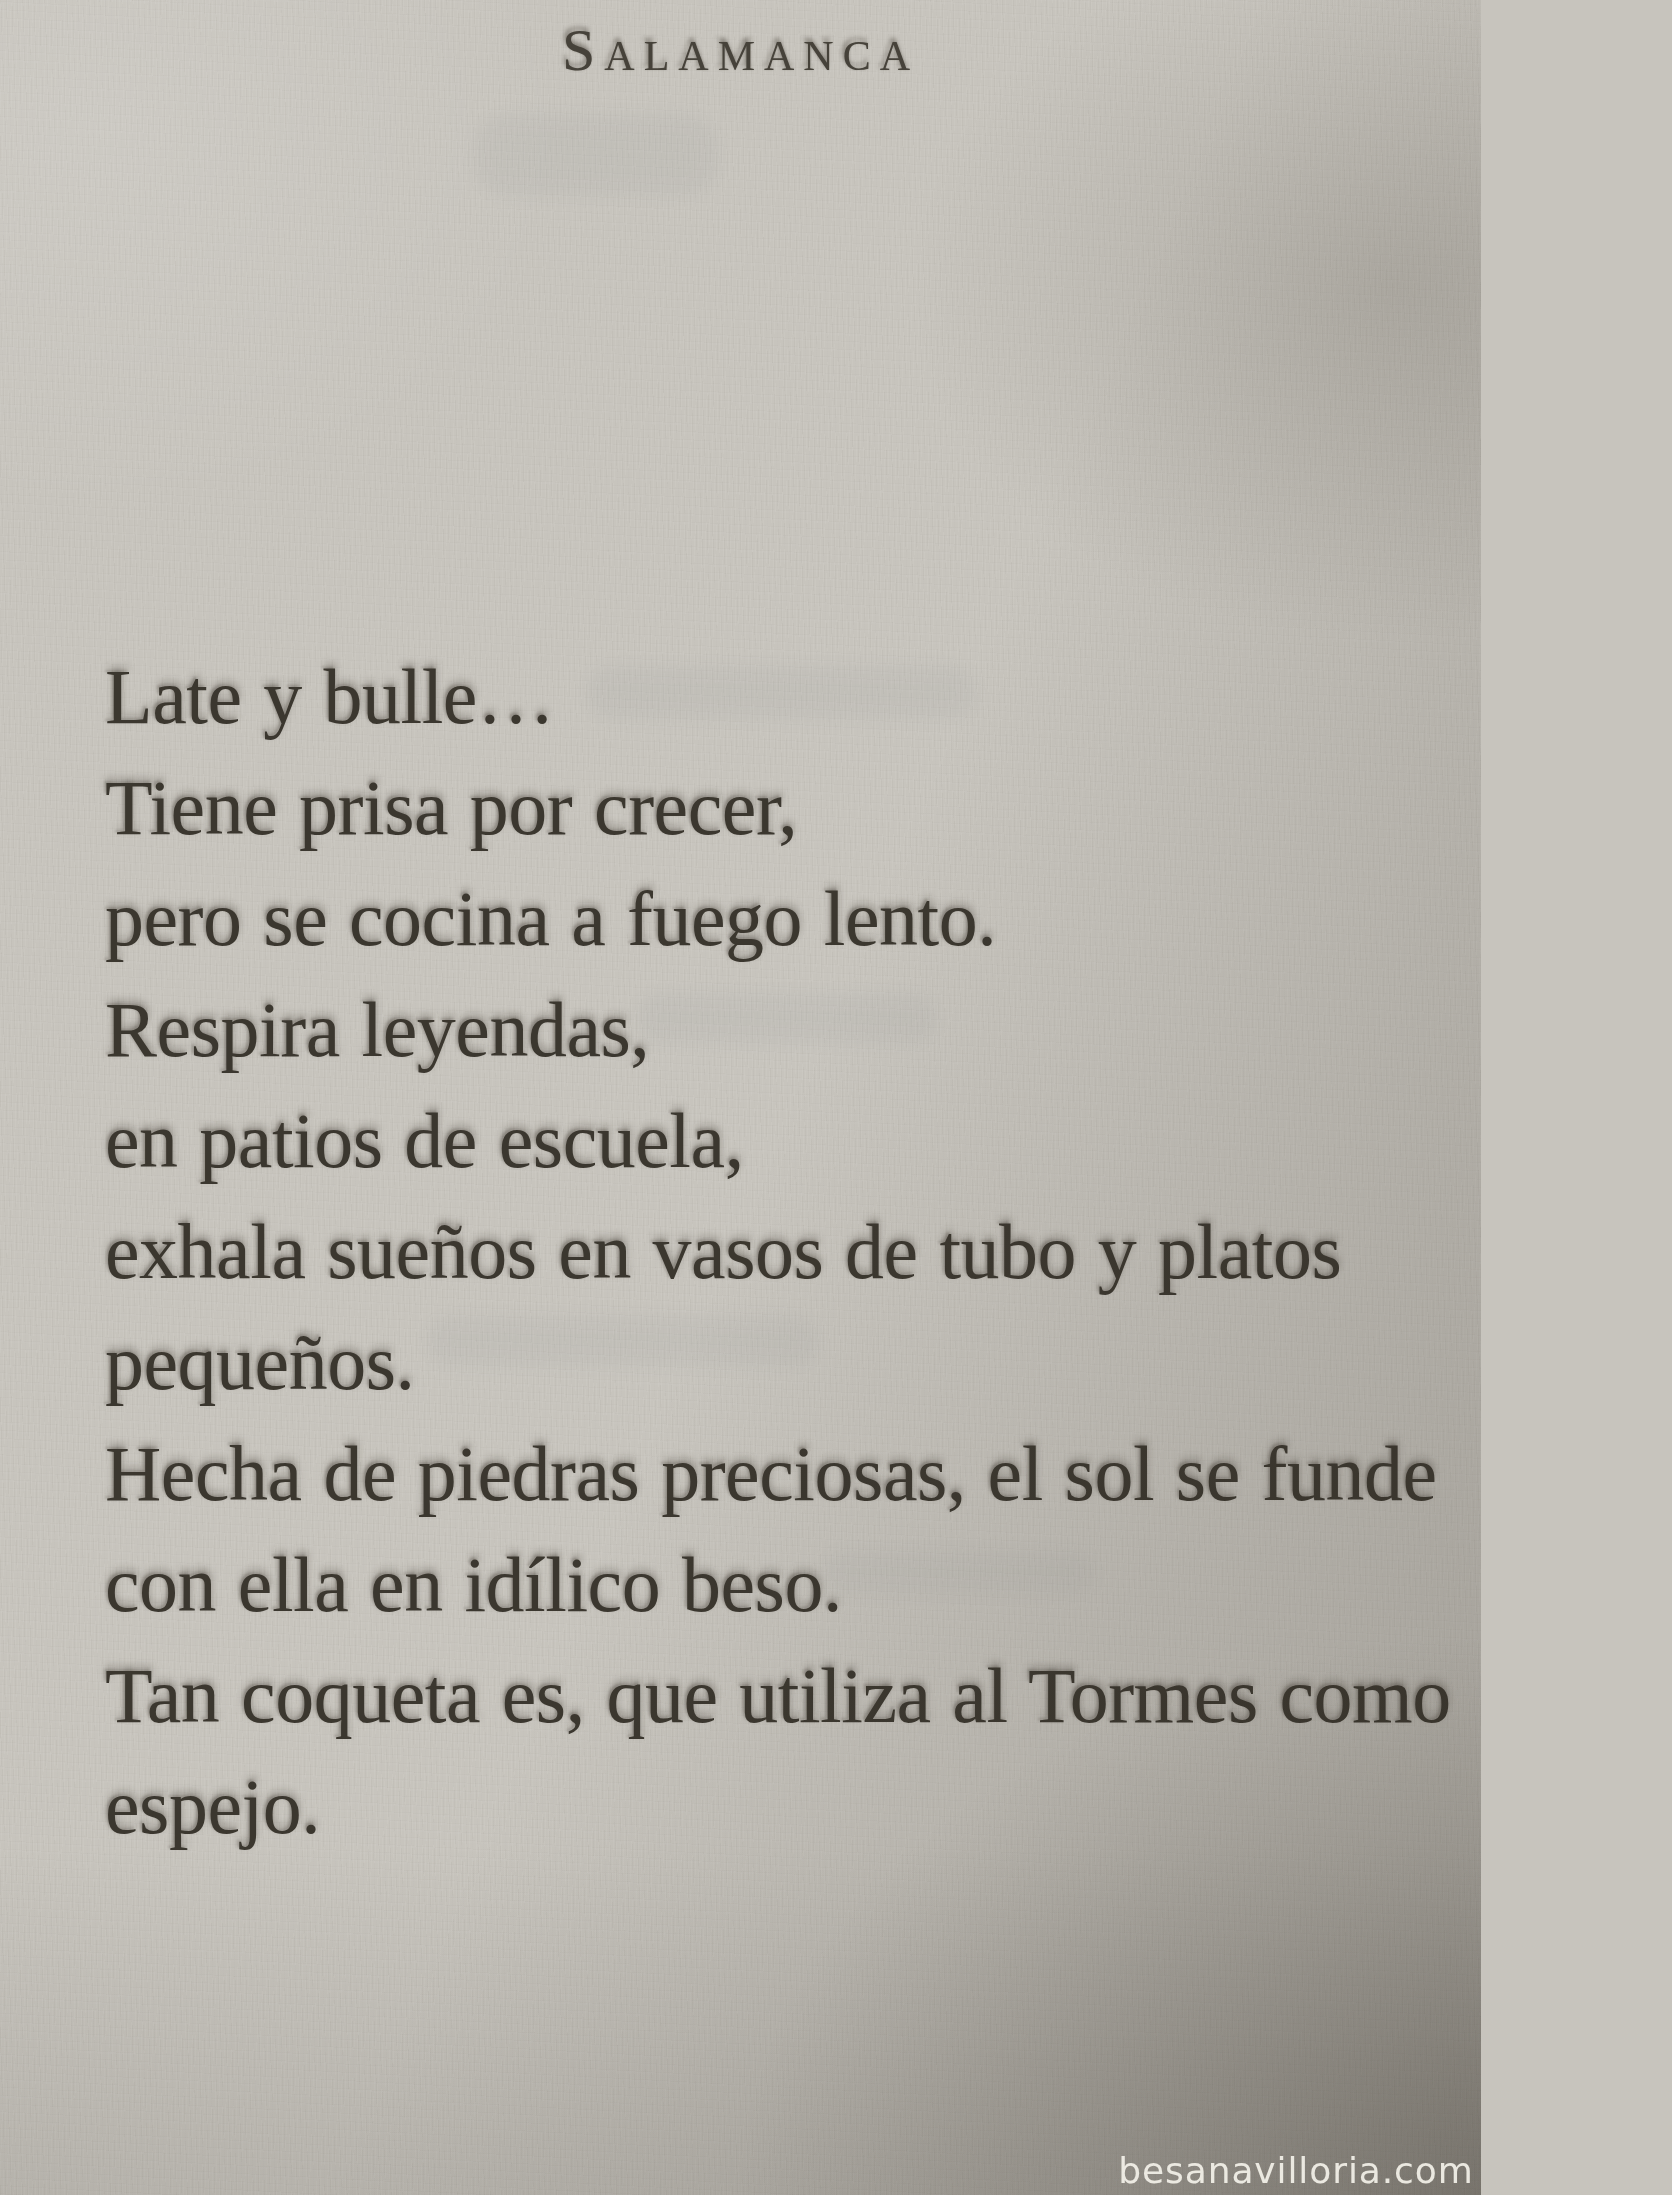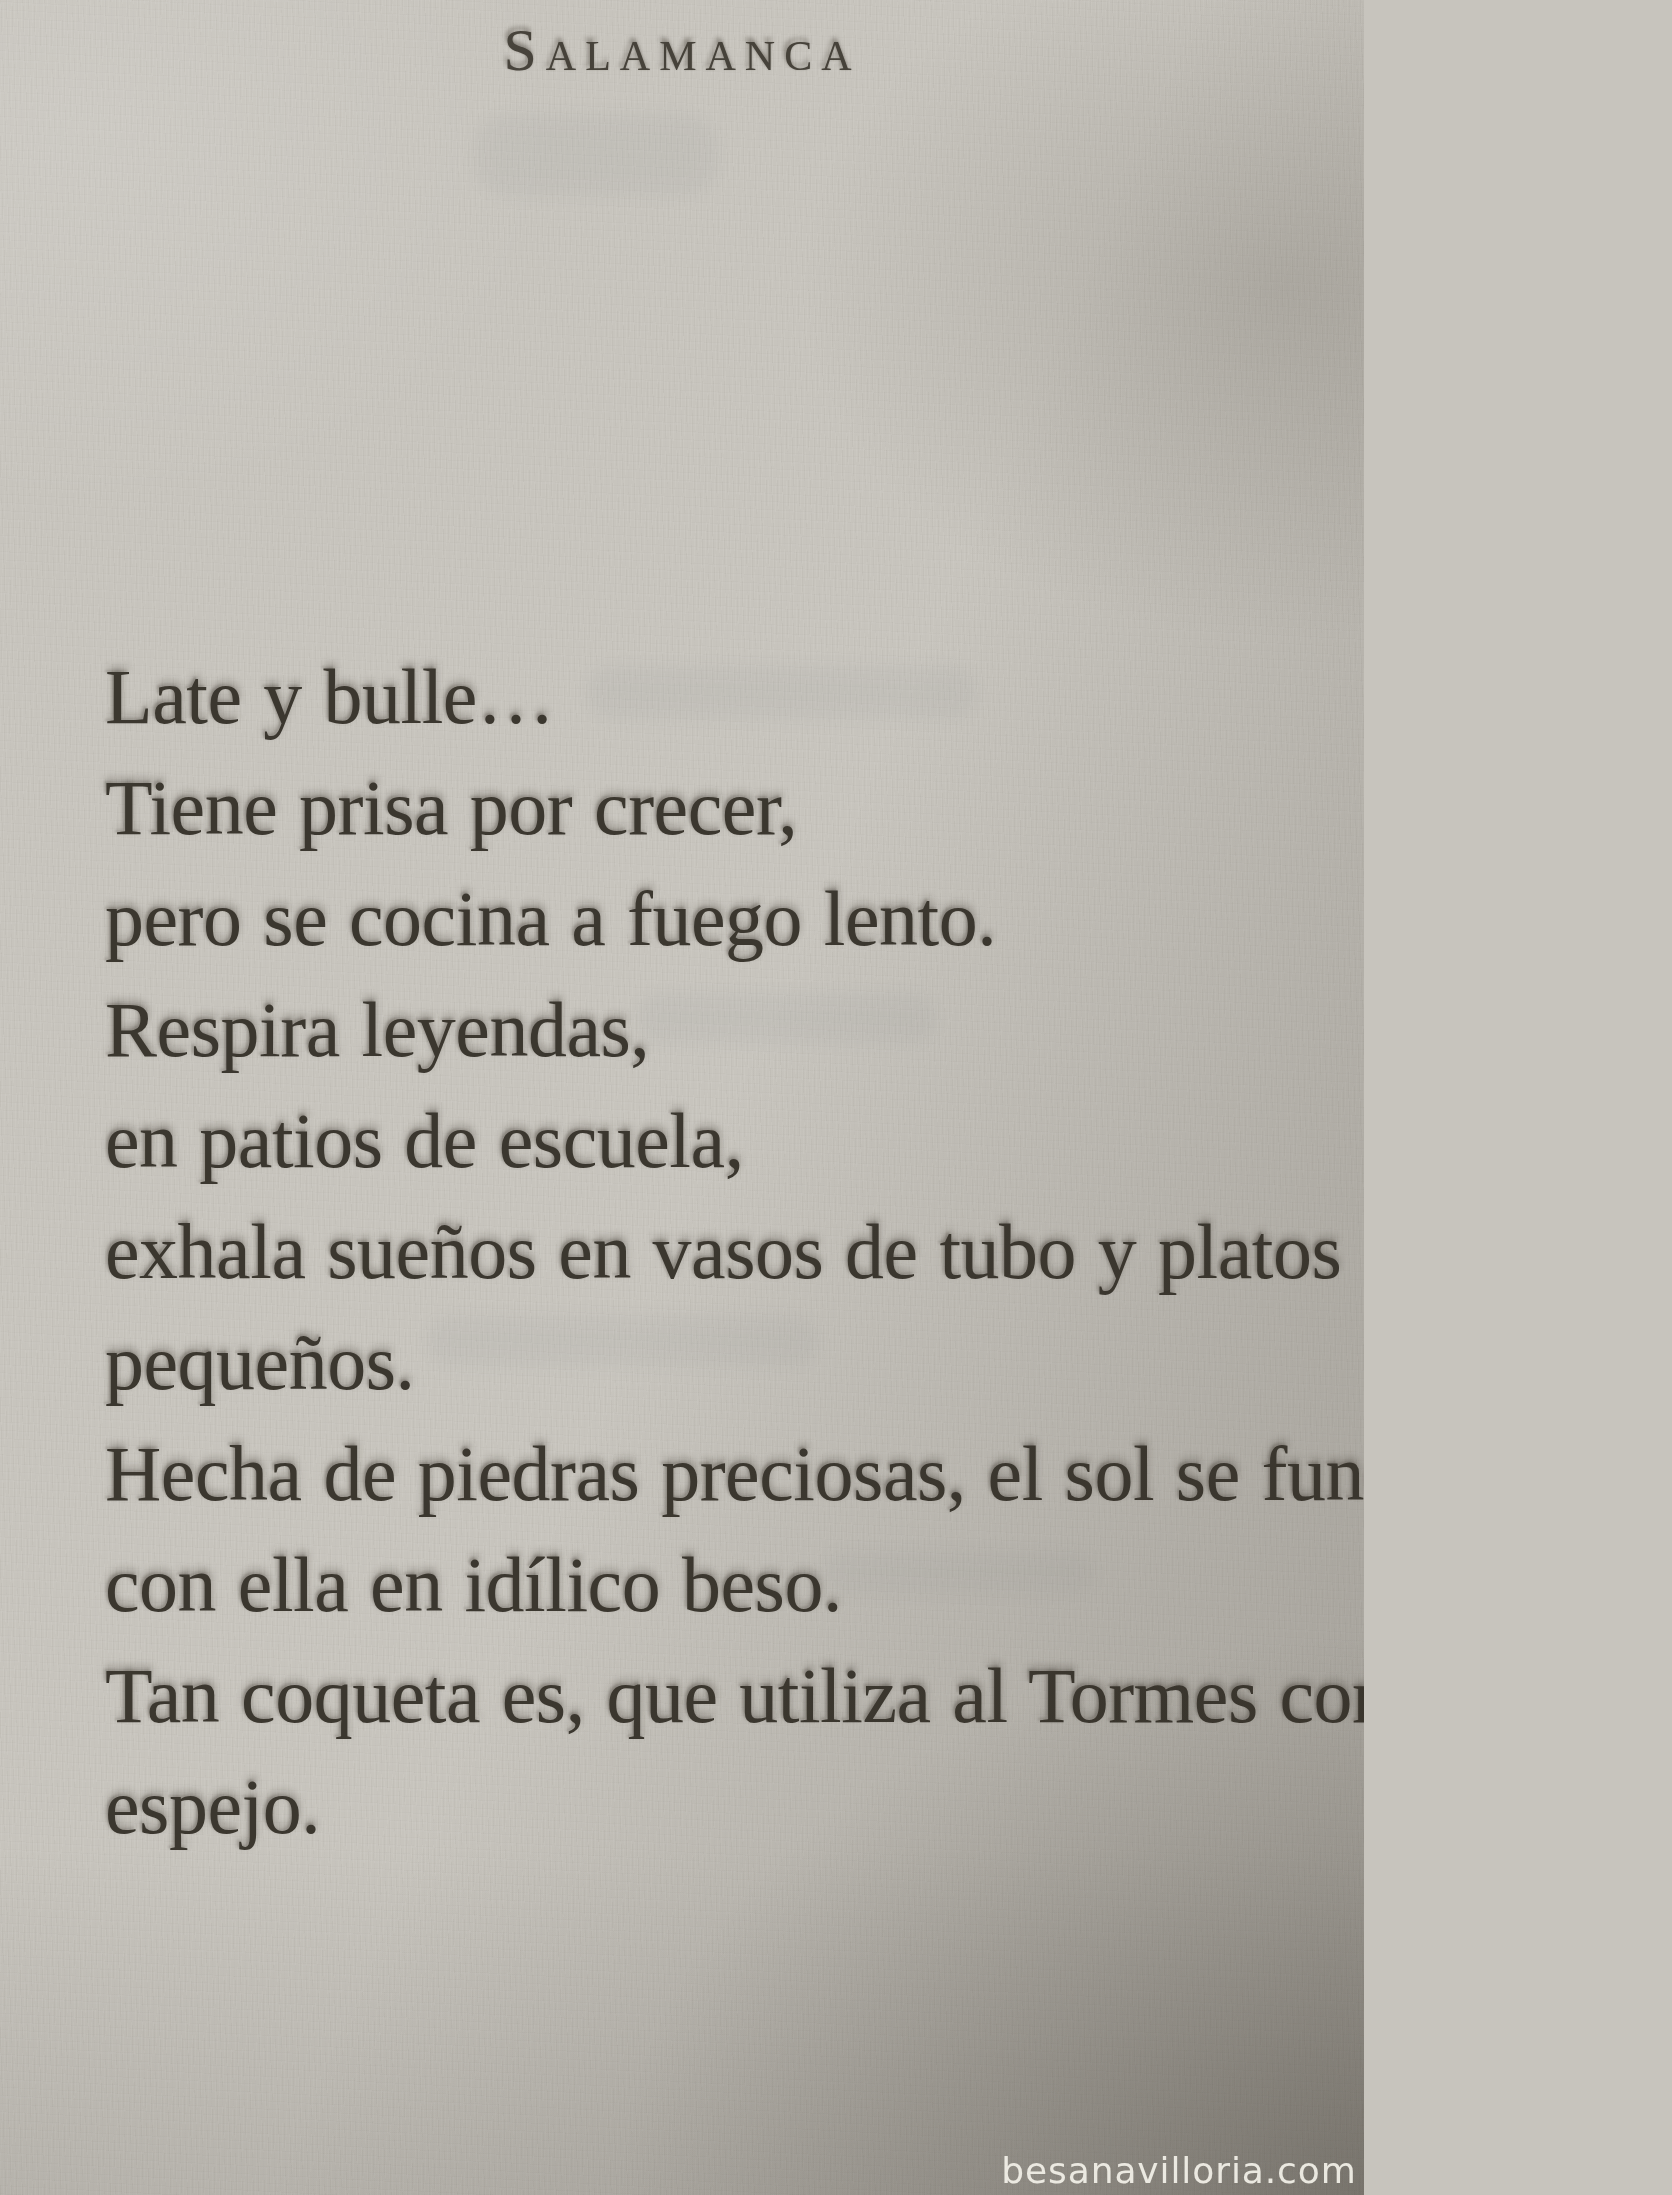--- a/index.html
+++ b/index.html
@@ -2,21 +2,21 @@
 <html style="--paper: #c7c4bd; --ink: #3b372f; --title-ink: #46423a; --watermark-text: #f4f2ea;font-size:14.5px"><head>
 <meta charset="utf-8">
 <style>
   html, body {
     margin: 0;
     padding: 0;
     background: #c7c4bd;
   }
   .page {
     position: relative;
-    width: 1364px;
+    width: 1481px;
     height: 2196px;
     overflow: hidden;
     background: var(--paper, #c7c4bd);
     font-family: "Liberation Serif", serif;
   }
 
   
   .texture {
     position: absolute;
     inset: 0;

